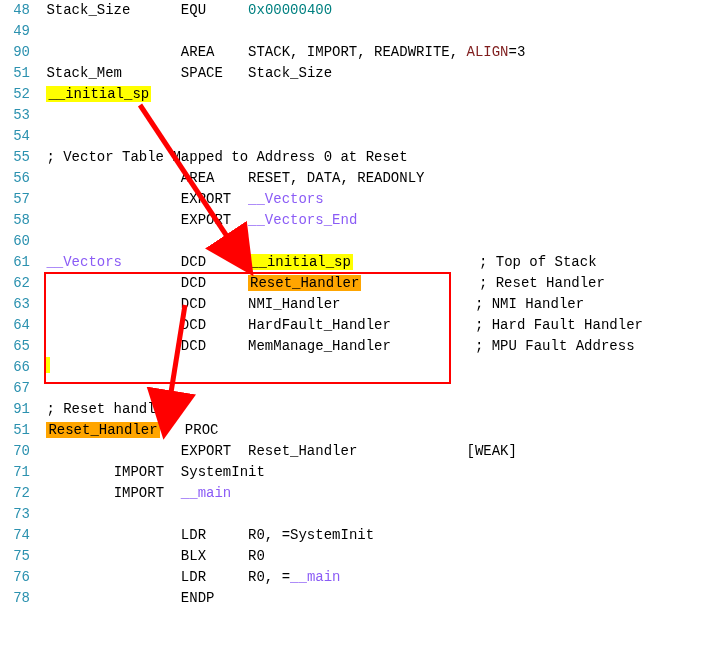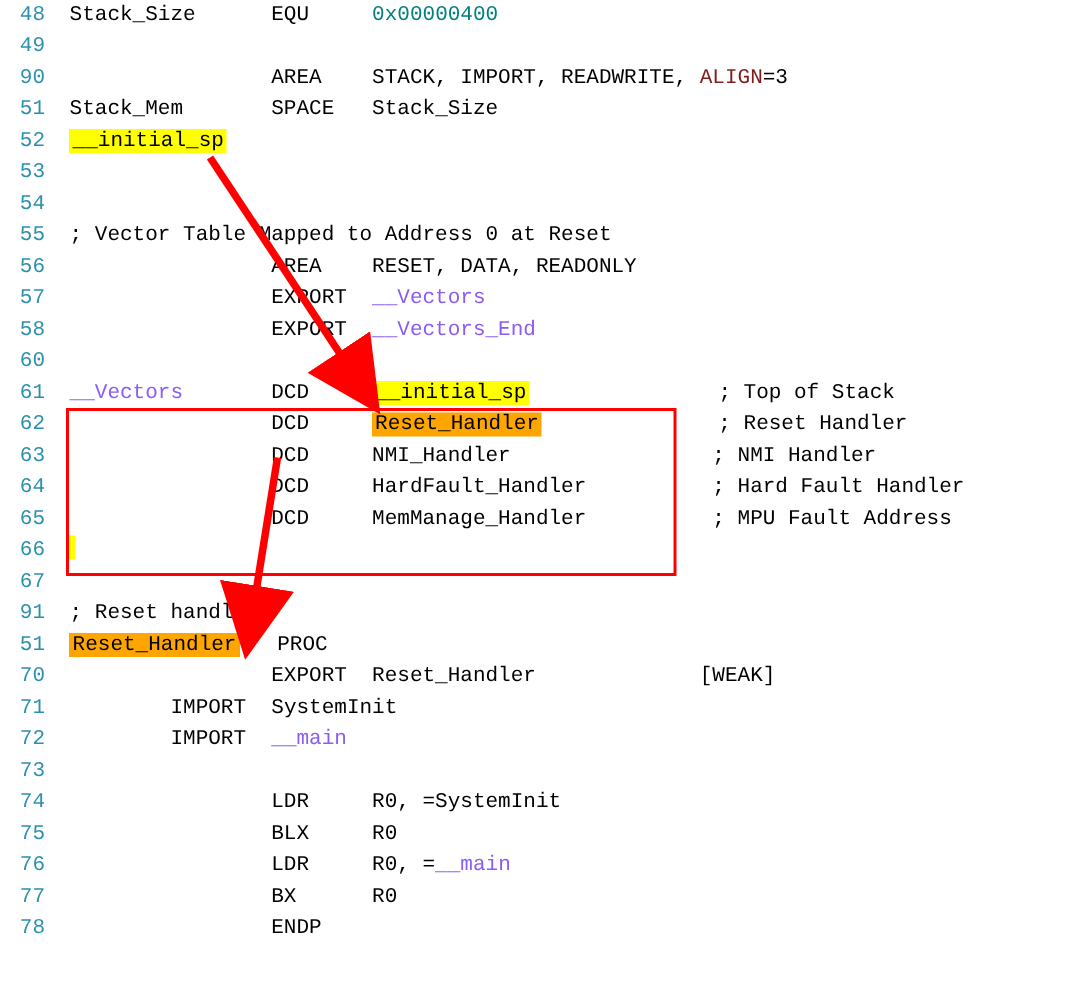--- a/index.html
+++ b/index.html
@@ -127,21 +127,20 @@
 <div class="line"><span class="lineno">72</span><span class="code">         <span>IMPORT</span>  <span class="kw-red">__main</span></span></div>
 
 <div class="line"><span class="lineno">73</span><span class="code"></span></div>
 
 <div class="line"><span class="lineno">74</span><span class="code">                 <span>LDR</span>     <span>R0, =SystemInit</span></span></div>
 
 <div class="line"><span class="lineno">75</span><span class="code">                 <span>BLX</span>     <span>R0</span></span></div>
 
 <div class="line"><span class="lineno">76</span><span class="code">                 <span>LDR</span>     <span>R0, =</span><span class="kw-red">__main</span></span></div>
 
-<div class="line"><span class="lineno">77</span><span class="code">                 <span>BX</span>      <span>R0</span></span></div>
 
 <div class="line"><span class="lineno">78</span><span class="code">                 <span>ENDP</span></span></div>
 
 </div>
 
 <div class="red-box"></div>
 
 <svg class="arrow-svg" width="717" height="663">
   <defs>
     <marker id="arrowhead" markerWidth="10" markerHeight="10" refX="8" refY="5" orient="auto">

